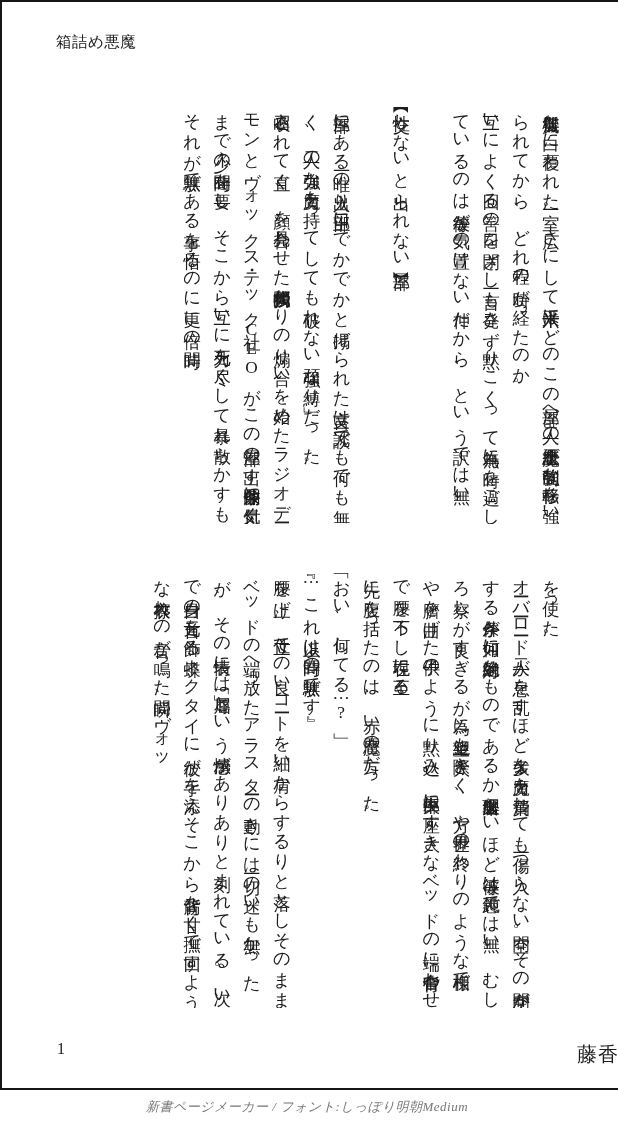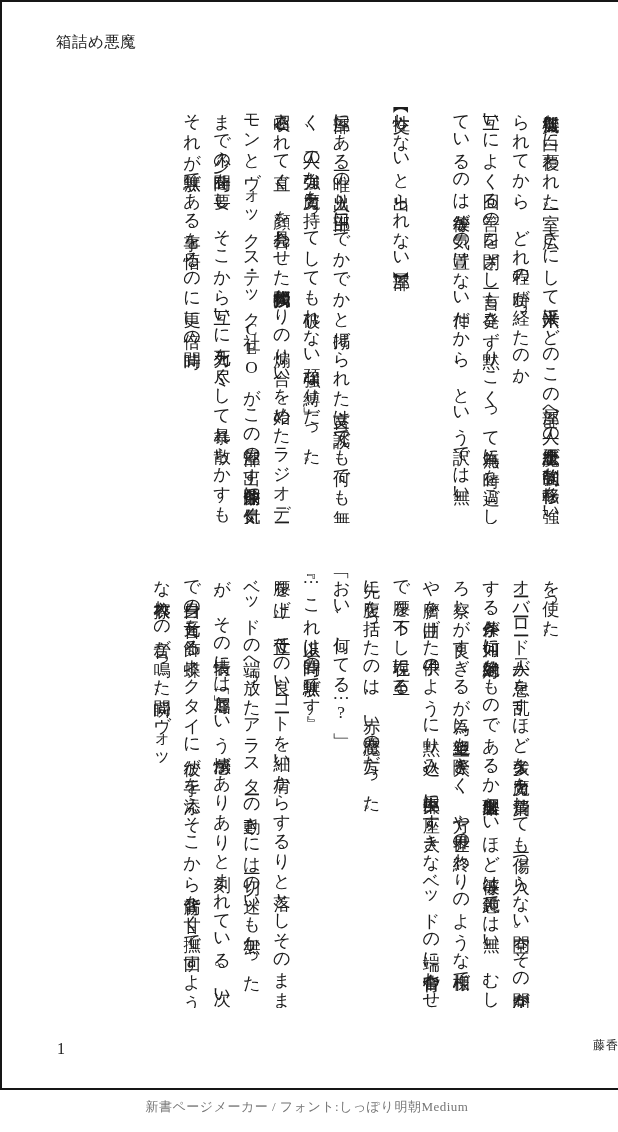--- a/index.html
+++ b/index.html
@@ -57,33 +57,34 @@
   }
   .page-number {
     position: absolute;
     left: 55px;
     bottom: 30px;
     font-size: 16px;
   }
   .author-name {
     position: absolute;
     right: 45px;
-    bottom: 34px;
-    font-size: 12px;
+    bottom: 20px;
+    font-size: 20px;
     letter-spacing: 1px;
   }
   .caption {
     position: absolute;
     left: 0;
     right: 4px;
     top: 1098px;
     text-align: center;
     font-size: 13px;
     letter-spacing: 0.5px;
     color: #767676;
+    font-style: italic;
   }
 </style>
 </head>
 <body>
 
 <div class="stage">
 
   <div class="page">
 
     <div class="page-title">箱詰め悪魔</div>

